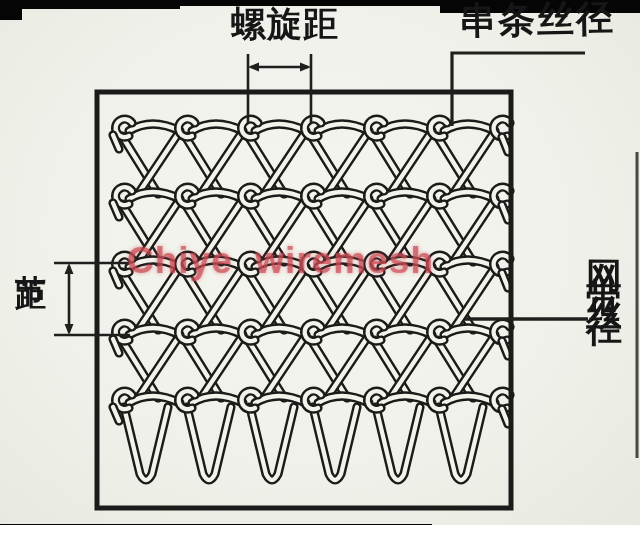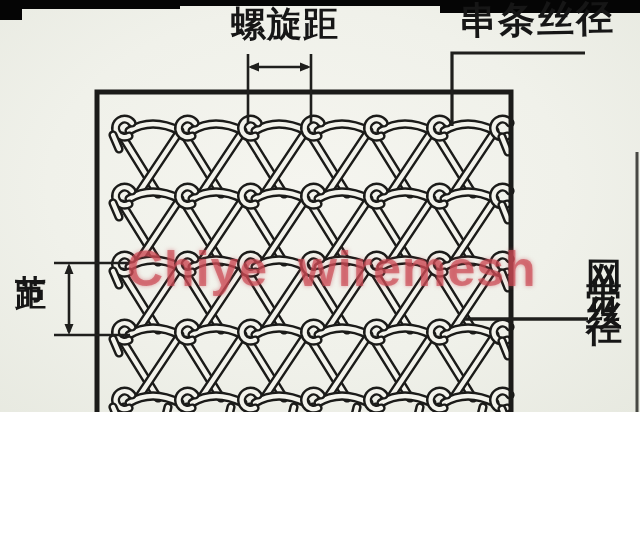--- a/index.html
+++ b/index.html
@@ -1,32 +1,32 @@
 <!DOCTYPE html>
 <html><head>
 <meta charset="utf-8">
 <style>
   html,body{margin:0;padding:0;}
   .stage{
-    position:relative;width:640px;height:412px;overflow:hidden;
+    position:relative;width:640px;height:525px;overflow:hidden;
     background:radial-gradient(ellipse at 48% 45%, #f5f5ef 0%, #f0f1ea 55%, #e7e9e0 100%);
     font-family:"Liberation Sans", sans-serif;
   }
   svg.draw{position:absolute;left:0;top:0;}
   .lbl{
     position:absolute;color:#161616;font-weight:bold;line-height:1;
     white-space:pre;user-select:none;
   }
   .lbl-spiral{left:231px;top:6px;font-size:35px;letter-spacing:1px;}
   .lbl-rod{left:459px;top:1px;font-size:37px;letter-spacing:2px;transform:rotate(-1deg);}
   .v{writing-mode:vertical-rl;text-orientation:upright;}
   .lbl-pitch{left:15px;top:250px;font-size:31px;letter-spacing:7px;}
   .lbl-belt{left:586px;top:231px;font-size:36px;letter-spacing:17px;}
   .watermark{
-    position:absolute;left:127px;top:240px;font-size:50px;font-weight:bold;
+    position:absolute;left:127px;top:240px;font-size:37px;font-weight:bold;
     letter-spacing:1px;white-space:pre;
     text-shadow:0 0 4px rgba(200,70,82,.5);
   }
 </style>
 </head>
 <body>
 
 <div class="stage">
 
   <svg class="draw" width="640" height="536" viewBox="0 0 640 536">

